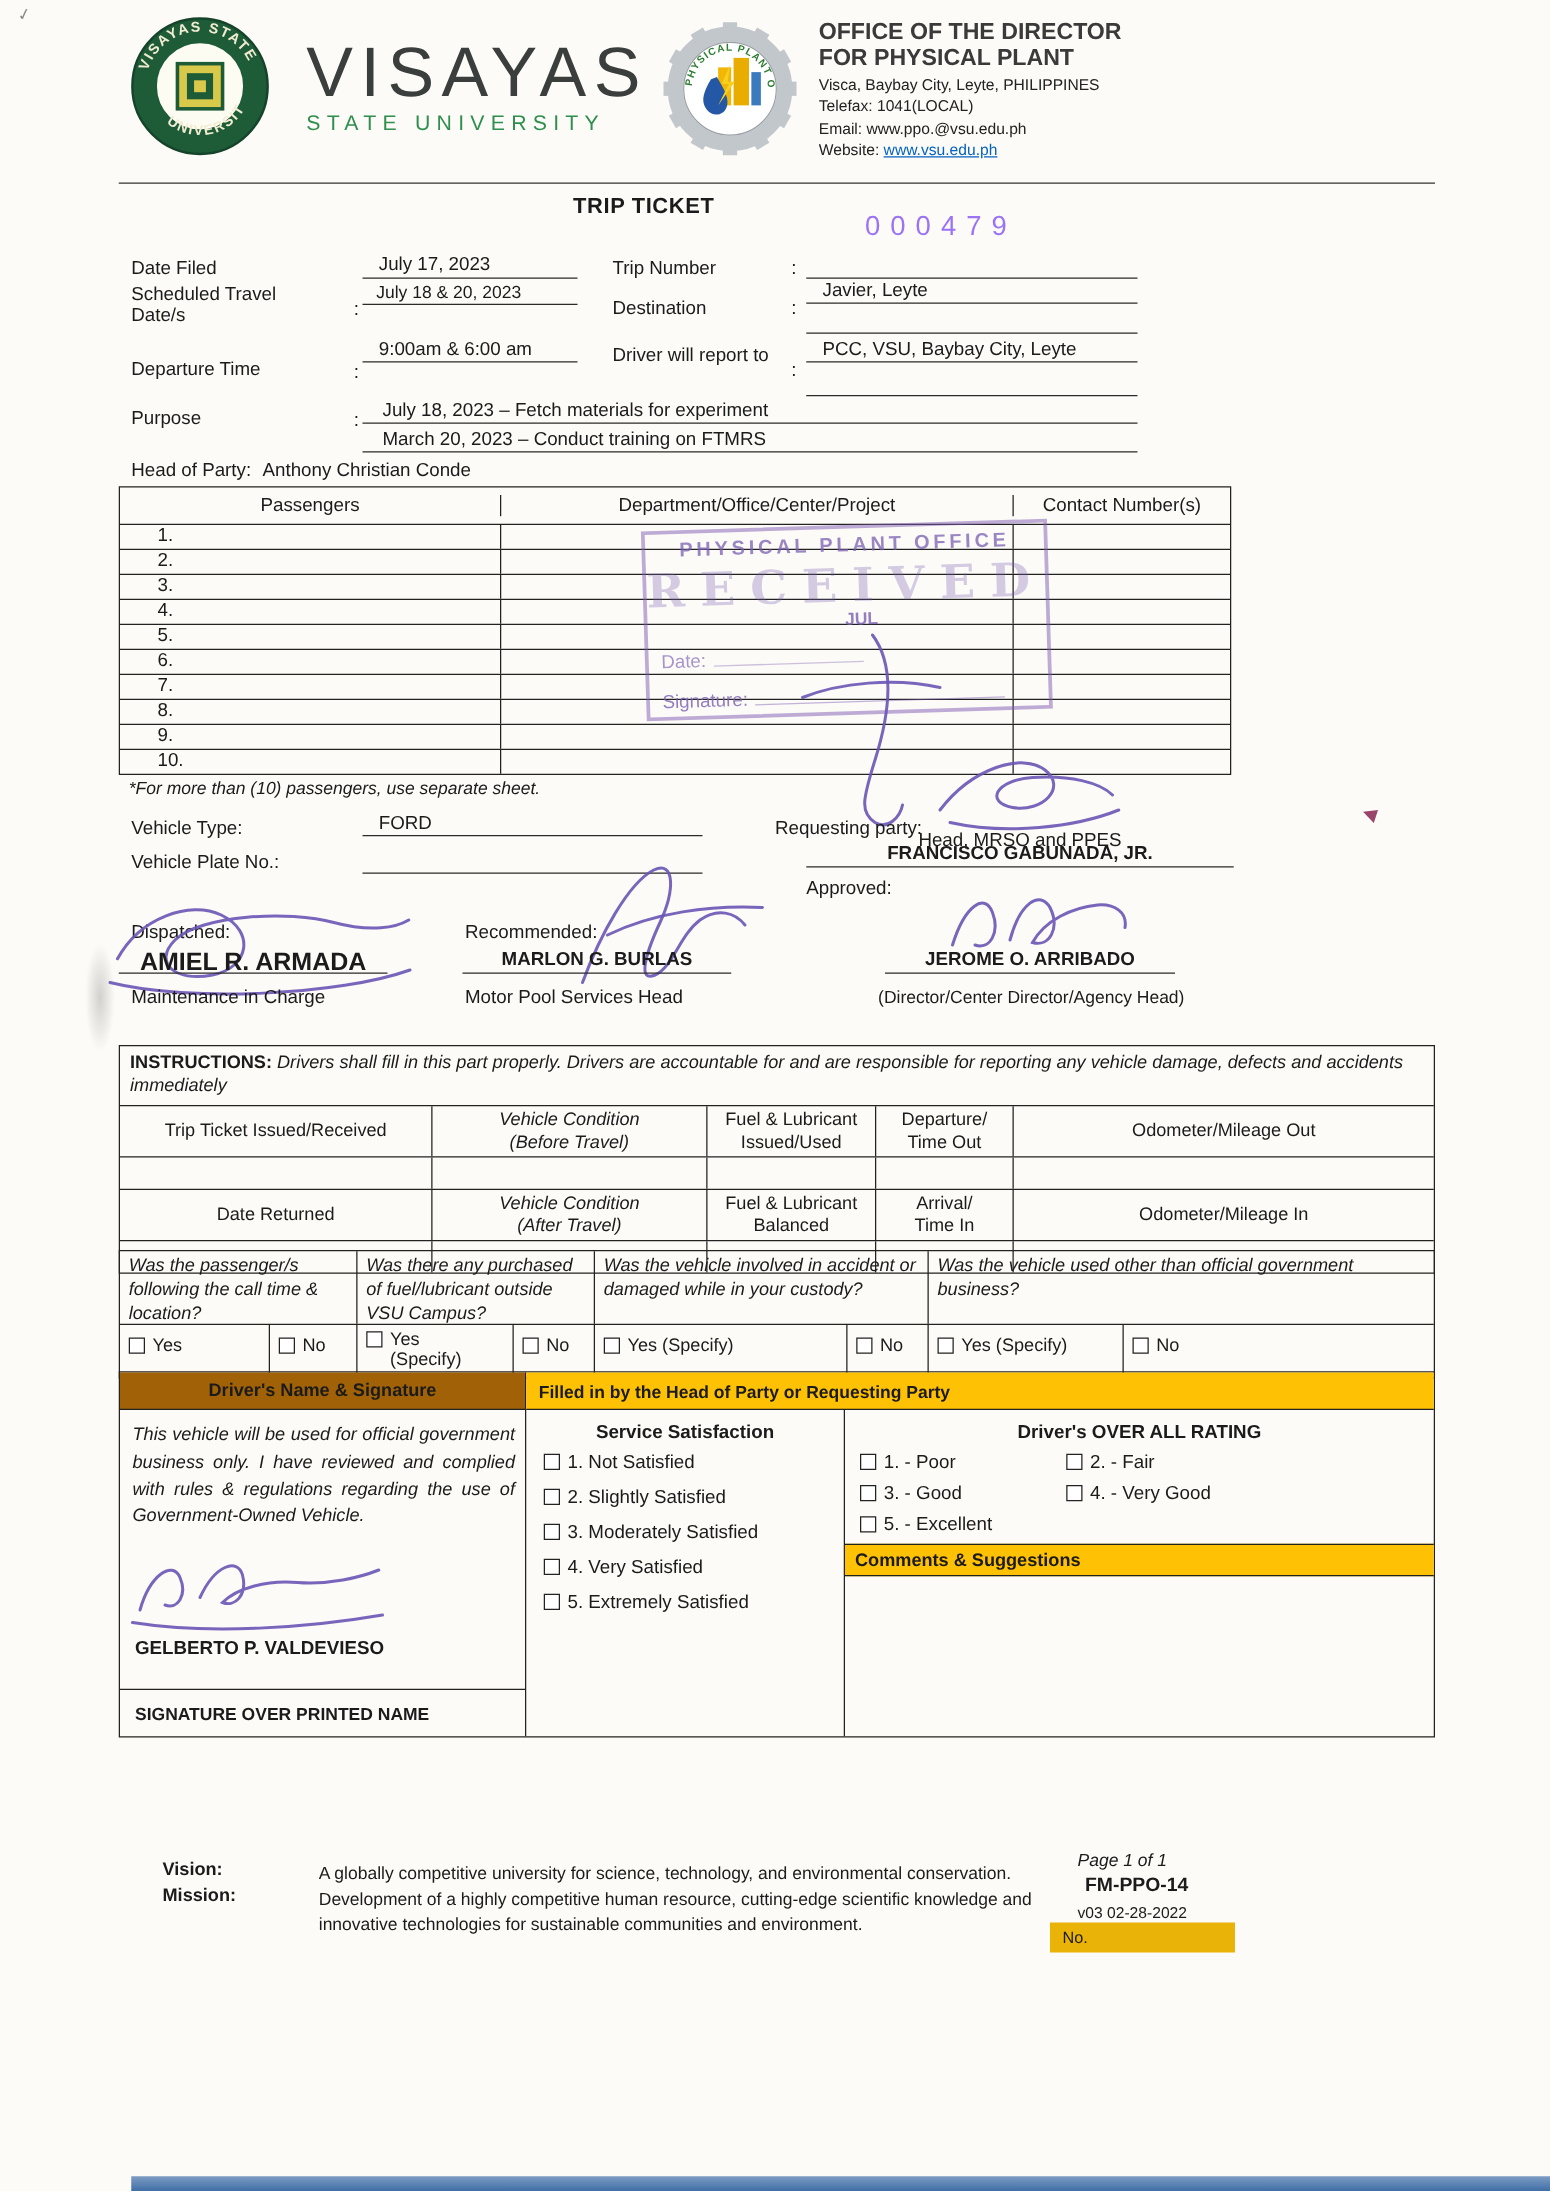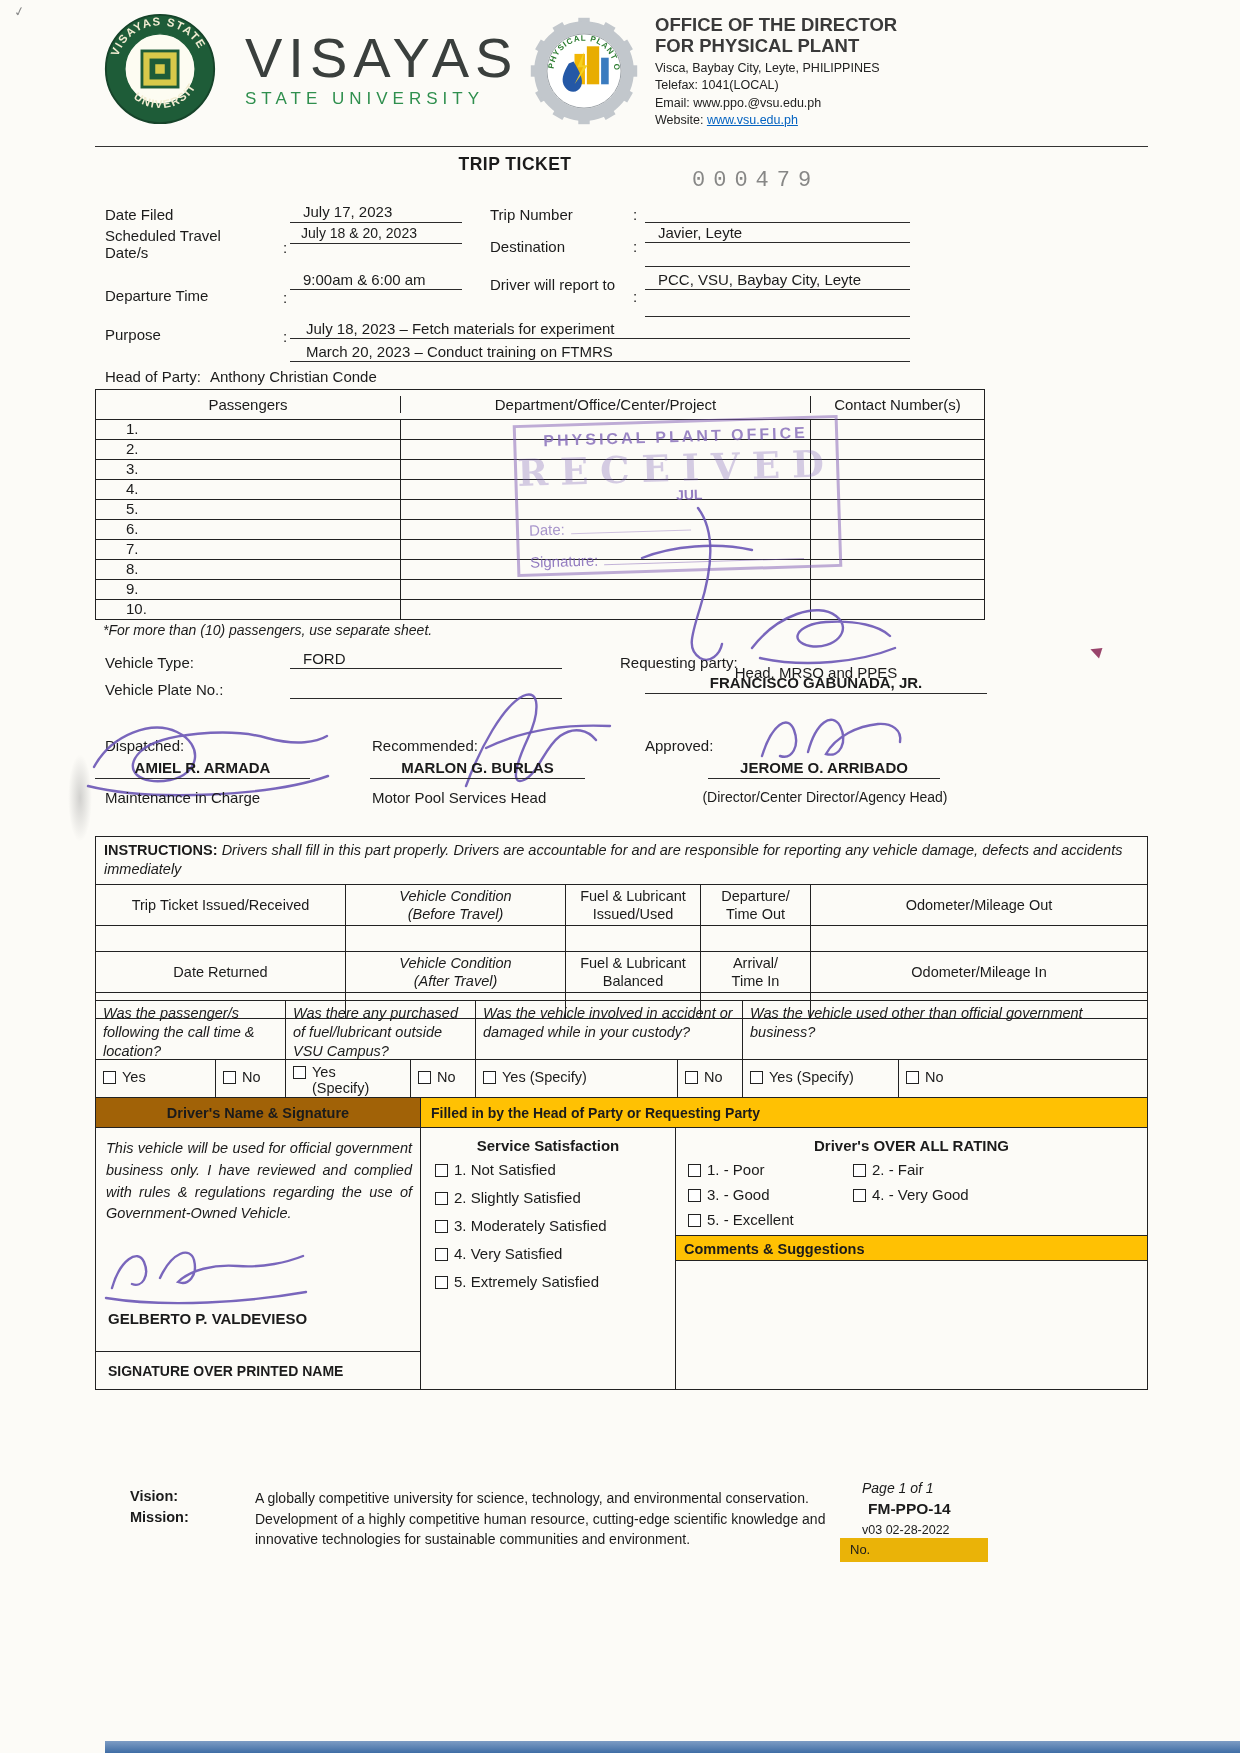--- a/index.html
+++ b/index.html
@@ -14,21 +14,21 @@
   .ul { position:absolute; border-bottom:1.4px solid #2b2b2b; height:0; }
 
   
   .wordmark { font-size:56px; letter-spacing:6px; color:#3a3f3d; line-height:1; }
   .wordmark-sub { font-size:17px; letter-spacing:5px; color:#2f8f4e; margin-top:3px; }
   .office-title { font-size:18.5px; font-weight:bold; color:#3a3a3a; line-height:1.15; }
   .office-small { font-size:12.5px; line-height:1.4; color:#222; }
   .weblink { color:#0563c1; text-decoration:underline; }
   .hline { position:absolute; border-top:1.6px solid #333; }
   .title { font-size:17.5px; font-weight:bold; letter-spacing:.5px; }
-  .stampnum { font-family:Liberation Mono, monospace; font-size:22px; letter-spacing:8px; color:#737373; opacity:.85; }
+  .stampnum { font-family:Liberation Sans, sans-serif; font-size:22px; letter-spacing:8px; color:#8b5cf6; opacity:.85; }
 
   
   .ptable { position:absolute; border:1.8px solid #222; width:890px; font-size:15px; background:transparent; }
   .prow { display:flex; }
   .prow + .prow { border-top:1.3px solid #222; }
   .phead { height:29px; align-items:center; }
   .phead > div { text-align:center; padding-left:0 !important; }
   .pdata { height:20px; }
   .pcell1 { width:305px; border-right:1.3px solid #222; padding-left:30px; }
   .pcell2 { width:410px; border-right:1.3px solid #222; }
@@ -286,36 +286,36 @@
   </svg>
   <div class="abs b ctr" style="left:645px; top:674px; width:342px; font-size:15px;">FRANCISCO GABUNADA, JR.</div>
   <div class="ul" style="left:645px; top:693px; width:342px;"></div>
   <div class="abs ctr" style="left:645px; top:664px; width:342px; font-size:15px;">Head, MRSO and PPES</div>
 
   <div class="abs lbl" style="left:105px; top:681px;">Vehicle Plate No.:</div>
   <div class="ul" style="left:290px; top:698px; width:272px;"></div>
 
   <div class="abs lbl" style="left:105px; top:737px;">Dispatched:</div>
   <div class="abs lbl" style="left:372px; top:737px;">Recommended:</div>
-  <div class="abs lbl" style="left:645px; top:737px;">Approved:</div>
+  <div class="abs lbl" style="left:645px; top:702px;">Approved:</div>
 
   <svg class="sig" style="left:82px; top:712px;" width="250" height="92">
     <path d="M12,55 C30,22 70,8 95,20 C122,33 118,62 88,68 C58,74 40,58 58,40 C78,20 150,16 185,26 C215,34 235,30 245,24"></path>
     <path d="M6,74 C70,90 190,84 246,64"></path>
   </svg>
   <svg class="sig" style="left:428px; top:686px;" width="185" height="110">
     <path d="M38,100 C52,62 75,20 95,10 C112,2 112,26 100,52 C88,78 82,100 96,94 C110,88 116,62 132,50 C146,40 160,44 168,54"></path>
     <path d="M58,62 C95,44 140,38 182,40"></path>
   </svg>
   <svg class="sig" style="left:750px; top:708px;" width="165" height="64">
     <path d="M12,48 C22,16 38,6 44,22 C50,38 42,52 30,48"></path>
     <path d="M58,44 C66,14 82,4 90,18 C98,34 90,50 76,46 C86,28 108,18 128,16 C142,15 152,22 150,34"></path>
   </svg>
 
-  <div class="abs b ctr" style="left:95px; top:759px; width:215px; font-size:15px;">AMIEL R. ARMADA</div>
+  <div class="abs b ctr" style="left:95px; top:759px; width:215px; font-size:20px;">AMIEL R. ARMADA</div>
   <div class="ul" style="left:95px; top:778px; width:215px;"></div>
   <div class="abs b ctr" style="left:370px; top:759px; width:215px; font-size:15px;">MARLON G. BURLAS</div>
   <div class="ul" style="left:370px; top:778px; width:215px;"></div>
   <div class="abs b ctr" style="left:708px; top:759px; width:232px; font-size:15px;">JEROME O. ARRIBADO</div>
   <div class="ul" style="left:708px; top:778px; width:232px;"></div>
 
   <div class="abs" style="left:105px; top:789px; font-size:15px;">Maintenance in Charge</div>
   <div class="abs" style="left:372px; top:789px; font-size:15px;">Motor Pool Services Head</div>
   <div class="abs ctr" style="left:700px; top:789px; width:250px; font-size:14px;">(Director/Center Director/Agency Head)</div>
 

